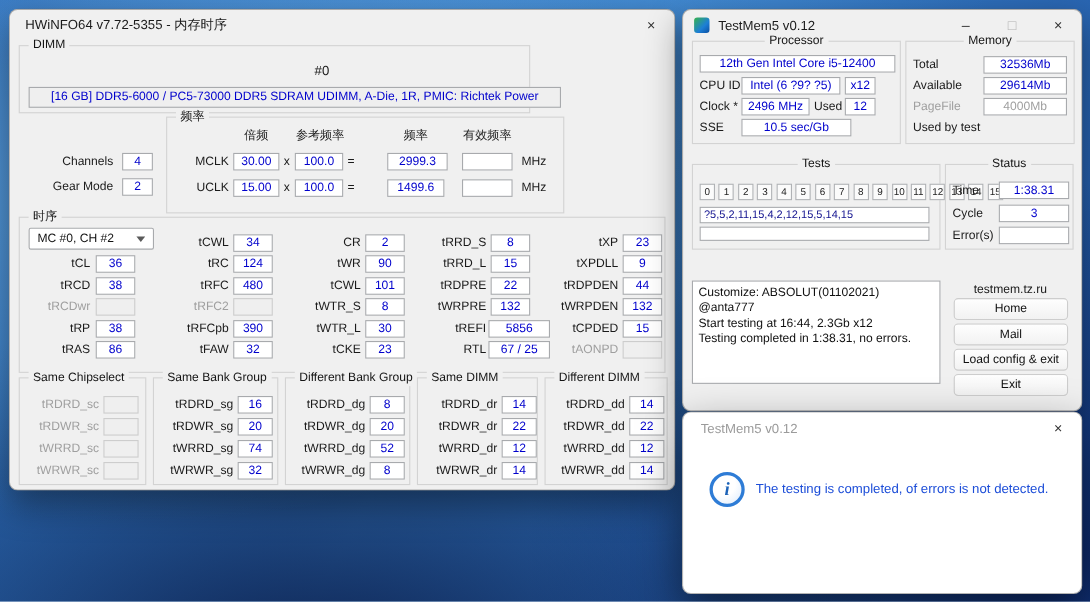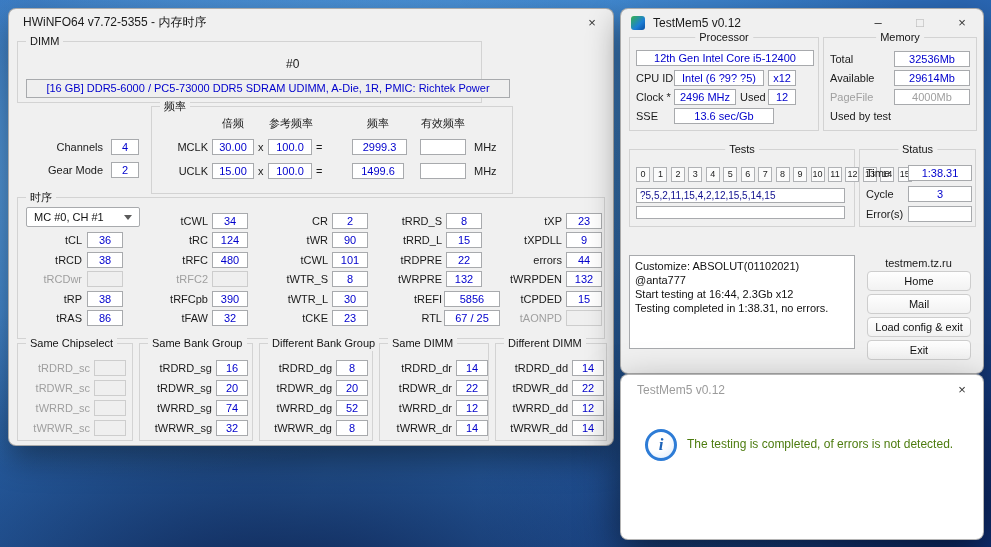--- a/index.html
+++ b/index.html
@@ -108,21 +108,21 @@
     position: absolute; left: 258px; top: 8px; width: 84px; height: 25px;
     background: linear-gradient(#fdfdfd, #f0f0f0); border: 1px solid #bdbdbd; border-radius: 4px;
     font: 12px "Liberation Sans", sans-serif; color: #111;
   }
   .info-ico {
     position: absolute; left: 24px; top: 54px; width: 32px; height: 32px; border-radius: 50%;
     background: radial-gradient(circle at 35% 30%, #ffffff 45%, #dbeafc 100%);
     border: 3px solid #2e7cd6; color: #1d63b8;
     font: italic bold 17px "Liberation Serif", serif; text-align: center; line-height: 26px;
   }
-  .dlg-msg { position: absolute; left: 66px; top: 62px; width: 286px; font-size: 12px; color: #4d7c0f; }
+  .dlg-msg { position: absolute; left: 66px; top: 62px; width: 286px; font-size: 12px; color: #1d4ed8; }
 </style>
 </head>
 <body>
 
 <div class="desktop">
 
   <section class="win hwinfo">
     <header class="tbar">
       <span class="ttext">HWiNFO64 v7.72-5355 - 内存时序</span>
       <span class="capbtns">
@@ -164,21 +164,21 @@
       <span class="lab" style="left:164px;top:56px">=</span>
       <span class="box" style="left:200px;top:56px;width:52px">1499.6</span>
       <span class="box" style="left:268px;top:56px;width:46px"></span>
       <span class="lab" style="left:322px;top:56px">MHz</span>
     </div>
 
     <div class="gb" style="left:8px;top:188px;width:588px;height:142px">
       <span class="cap">时序</span>
 
       <div class="combo" style="left:8px;top:9px;width:114px;height:20px;font-size:11px">
-        <span>MC #0, CH #1</span>
+        <span>MC #0, CH #2</span>
         <span class="carrow"></span>
       </div>
 
       <span class="lab r" style="left:2px;top:34px;width:62px">tCL</span>
       <span class="box" style="left:69px;top:34px;width:36px">36</span>
       <span class="lab r" style="left:2px;top:54px;width:62px">tRCD</span>
       <span class="box" style="left:69px;top:54px;width:36px">38</span>
       <span class="lab r dim" style="left:2px;top:73px;width:62px">tRCDwr</span>
       <span class="box disbox" style="left:69px;top:73px;width:36px"></span>
       <span class="lab r" style="left:2px;top:93px;width:62px">tRP</span>
@@ -222,21 +222,21 @@
       <span class="box" style="left:428px;top:73px;width:36px">132</span>
       <span class="lab r" style="left:354px;top:93px;width:70px">tREFI</span>
       <span class="box" style="left:426px;top:93px;width:56px">5856</span>
       <span class="lab r" style="left:354px;top:112px;width:70px">RTL</span>
       <span class="box" style="left:426px;top:112px;width:56px">67 / 25</span>
 
       <span class="lab r" style="left:474px;top:15px;width:70px">tXP</span>
       <span class="box" style="left:548px;top:15px;width:36px">23</span>
       <span class="lab r" style="left:474px;top:34px;width:70px">tXPDLL</span>
       <span class="box" style="left:548px;top:34px;width:36px">9</span>
-      <span class="lab r" style="left:474px;top:54px;width:70px">errors</span>
+      <span class="lab r" style="left:474px;top:54px;width:70px">tRDPDEN</span>
       <span class="box" style="left:548px;top:54px;width:36px">44</span>
       <span class="lab r" style="left:474px;top:73px;width:70px">tWRPDEN</span>
       <span class="box" style="left:548px;top:73px;width:36px">132</span>
       <span class="lab r" style="left:474px;top:93px;width:70px">tCPDED</span>
       <span class="box" style="left:548px;top:93px;width:36px">15</span>
       <span class="lab r dim" style="left:474px;top:112px;width:70px">tAONPD</span>
       <span class="box disbox" style="left:548px;top:112px;width:36px"></span>
     </div>
 
     <div class="gb" style="left:8px;top:334px;width:116px;height:98px">
@@ -315,21 +315,21 @@
       <span class="cap center">Processor</span>
       <span class="box" style="left:6px;top:12px;width:178px">12th Gen Intel Core i5-12400</span>
       <span class="lab" style="left:6px;top:32px">CPU ID</span>
       <span class="box" style="left:44px;top:32px;width:90px">Intel (6 ?9? ?5)</span>
       <span class="box" style="left:138px;top:32px;width:28px">x12</span>
       <span class="lab" style="left:6px;top:51px">Clock *</span>
       <span class="box" style="left:44px;top:51px;width:62px">2496 MHz</span>
       <span class="lab" style="left:110px;top:51px">Used</span>
       <span class="box" style="left:138px;top:51px;width:28px">12</span>
       <span class="lab" style="left:6px;top:70px">SSE</span>
-      <span class="box" style="left:44px;top:70px;width:100px">13.6 sec/Gb</span>
+      <span class="box" style="left:44px;top:70px;width:100px">10.5 sec/Gb</span>
     </div>
 
     <div class="gb" style="left:202px;top:28px;width:154px;height:94px">
       <span class="cap center">Memory</span>
       <span class="lab" style="left:6px;top:13px">Total</span>
       <span class="box" style="left:70px;top:13px;width:76px">32536Mb</span>
       <span class="lab" style="left:6px;top:32px">Available</span>
       <span class="box" style="left:70px;top:32px;width:76px">29614Mb</span>
       <span class="lab dim" style="left:6px;top:51px">PageFile</span>
       <span class="box" style="left:70px;top:51px;width:76px;color:#9f9f9f">4000Mb</span>

